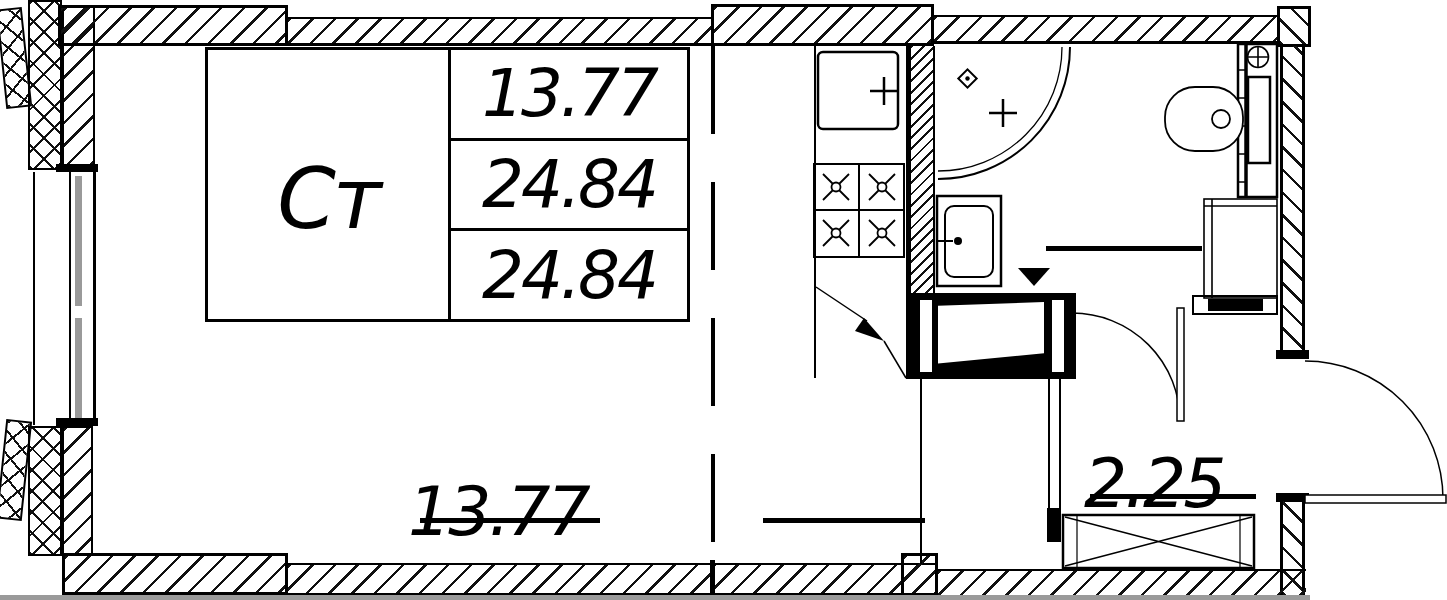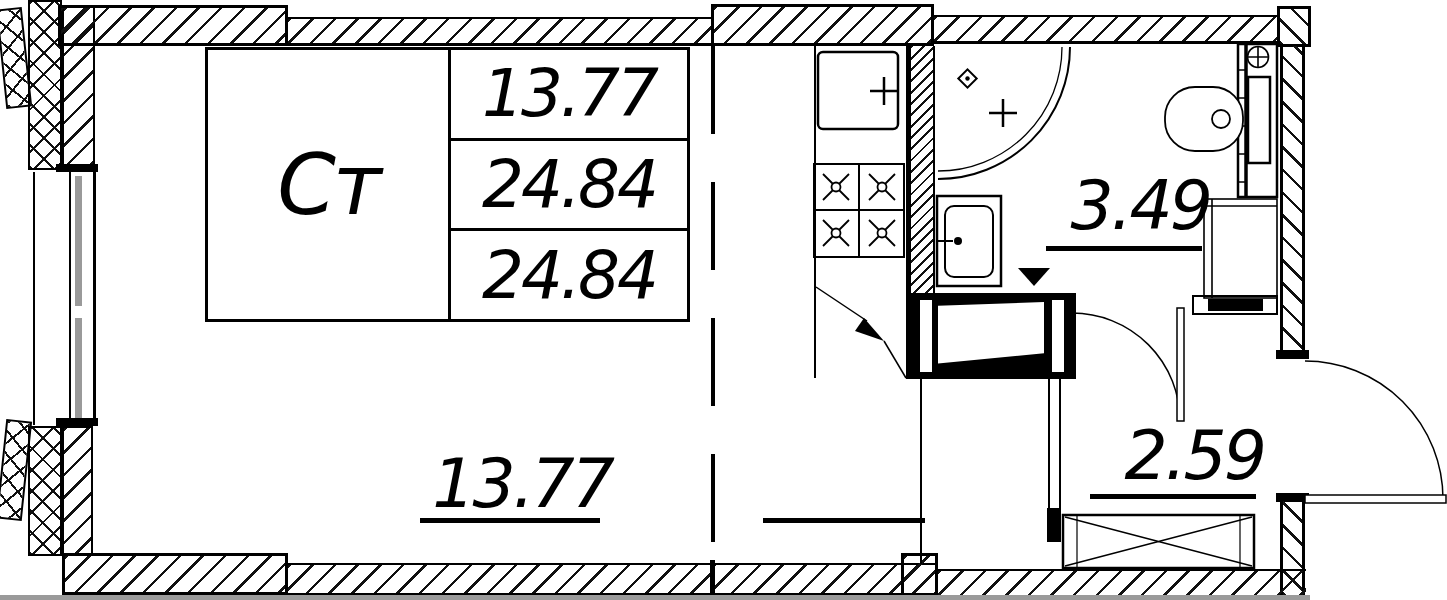--- a/index.html
+++ b/index.html
@@ -12,21 +12,21 @@
   .hF{background:repeating-linear-gradient(135deg,#111 0 2px,transparent 2px 8px);}
   .hX{background:
       repeating-linear-gradient(45deg,#111 0 2px,transparent 2px 15px),
       repeating-linear-gradient(135deg,#111 0 2px,transparent 2px 15px);}
   .wall3{border:3px solid #000;box-sizing:border-box;}
   .wall2{border:2px solid #000;box-sizing:border-box;}
   .tb{border-top:2px solid #000;border-bottom:3px solid #000;box-sizing:border-box;}
   .blk{background:#000;}
   .gry{background:#9a9a9a;}
   .lbl{position:absolute;font-style:italic;color:#000;letter-spacing:-3px;
-       line-height:1;text-align:right;white-space:nowrap;}
+       line-height:1;text-align:left;white-space:nowrap;margin-top:28px;}
   .ul{position:absolute;background:#000;height:5px;}
   .cellnum{display:flex;align-items:center;justify-content:center;
            font-style:italic;letter-spacing:-3px;}
   svg{position:absolute;left:0;top:0;pointer-events:none;}
 </style>
 </head>
 <body>
 
 <div id="plan">
 
@@ -102,24 +102,23 @@
         <span>24.84</span>
       </div>
     </div>
   </div>
 
   <div class="lbl" style="left:408px;top:450px;width:204px;font-size:68px;">13.77</div>
   <div class="ul" style="left:420px;top:518px;width:180px;"></div>
 
   <div class="ul" style="left:763px;top:518px;width:162px;"></div>
 
-  <div class="lbl" style="left:1038px;top:172px;width:172px;font-size:68px;">3.49</div>
   <div class="ul" style="left:1046px;top:246px;width:156px;"></div>
 
-  <div class="lbl" style="left:1084px;top:422px;width:180px;font-size:68px;">2.59</div>
+  <div class="lbl" style="left:1084px;top:422px;width:180px;font-size:68px;">2.25</div>
   <div class="ul" style="left:1090px;top:494px;width:166px;"></div>
 
   <svg width="1447" height="600" viewBox="0 0 1447 600">
     <g stroke="#000" fill="none" stroke-width="2">
 
       <g>
         <rect x="818" y="52" width="80" height="77" rx="5" stroke-width="2.5"></rect>
         <path d="M870 91 H898 M884 77 V105" stroke-width="2.5"></path>
       </g>
 

